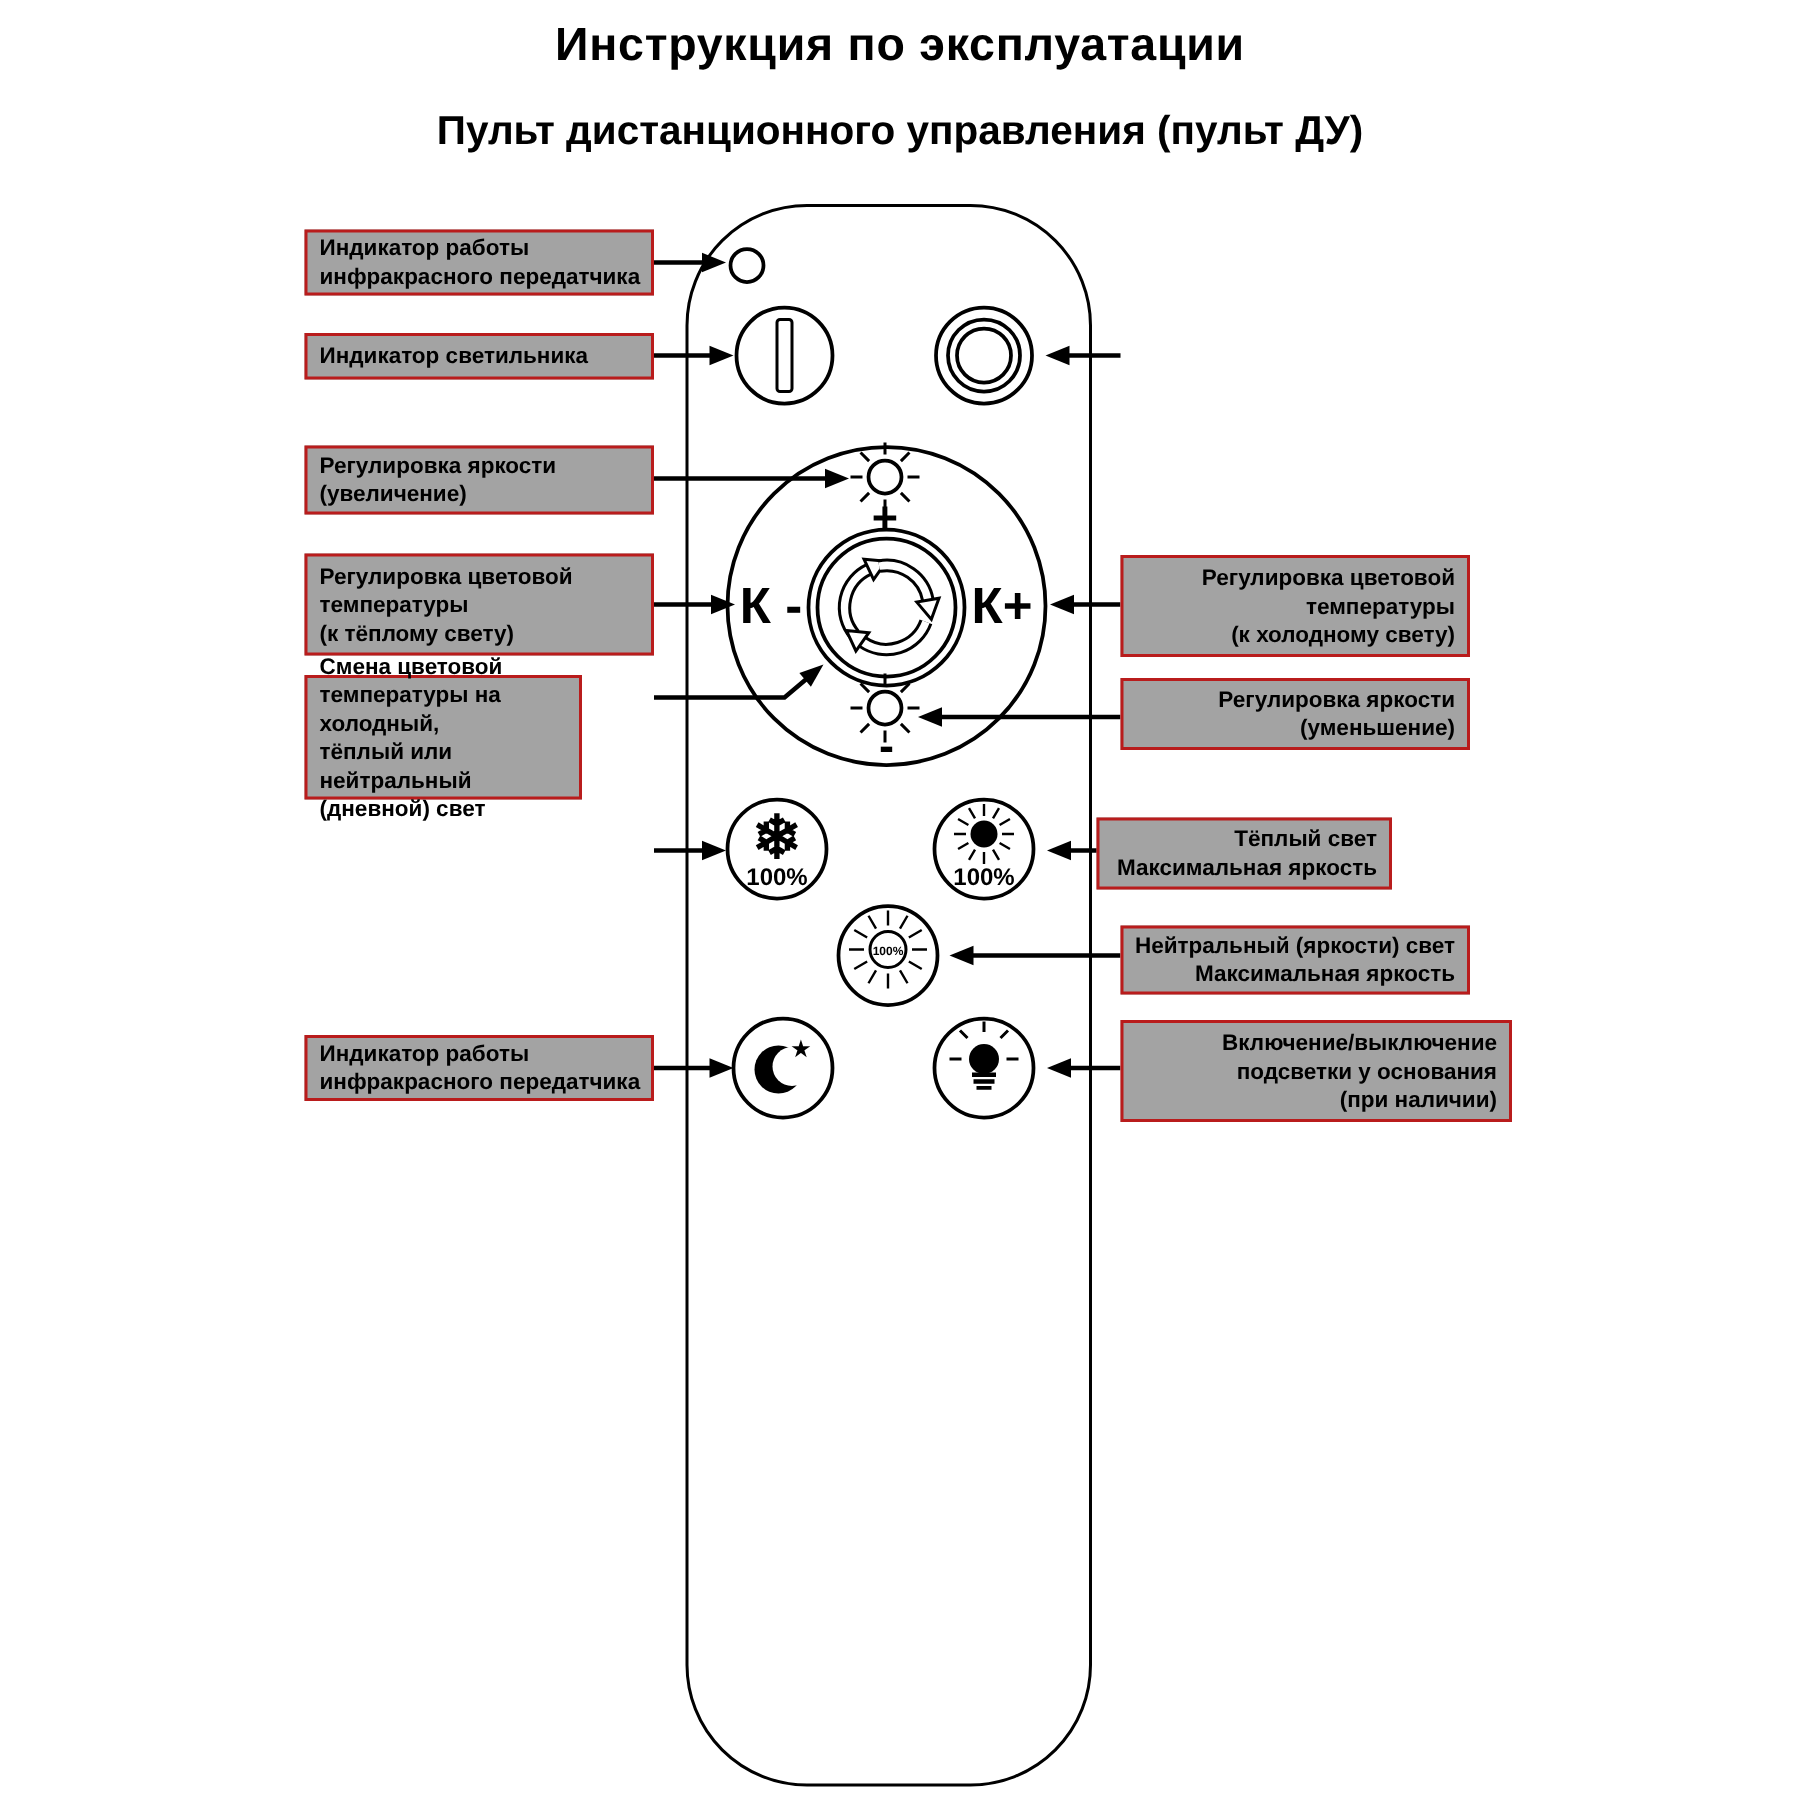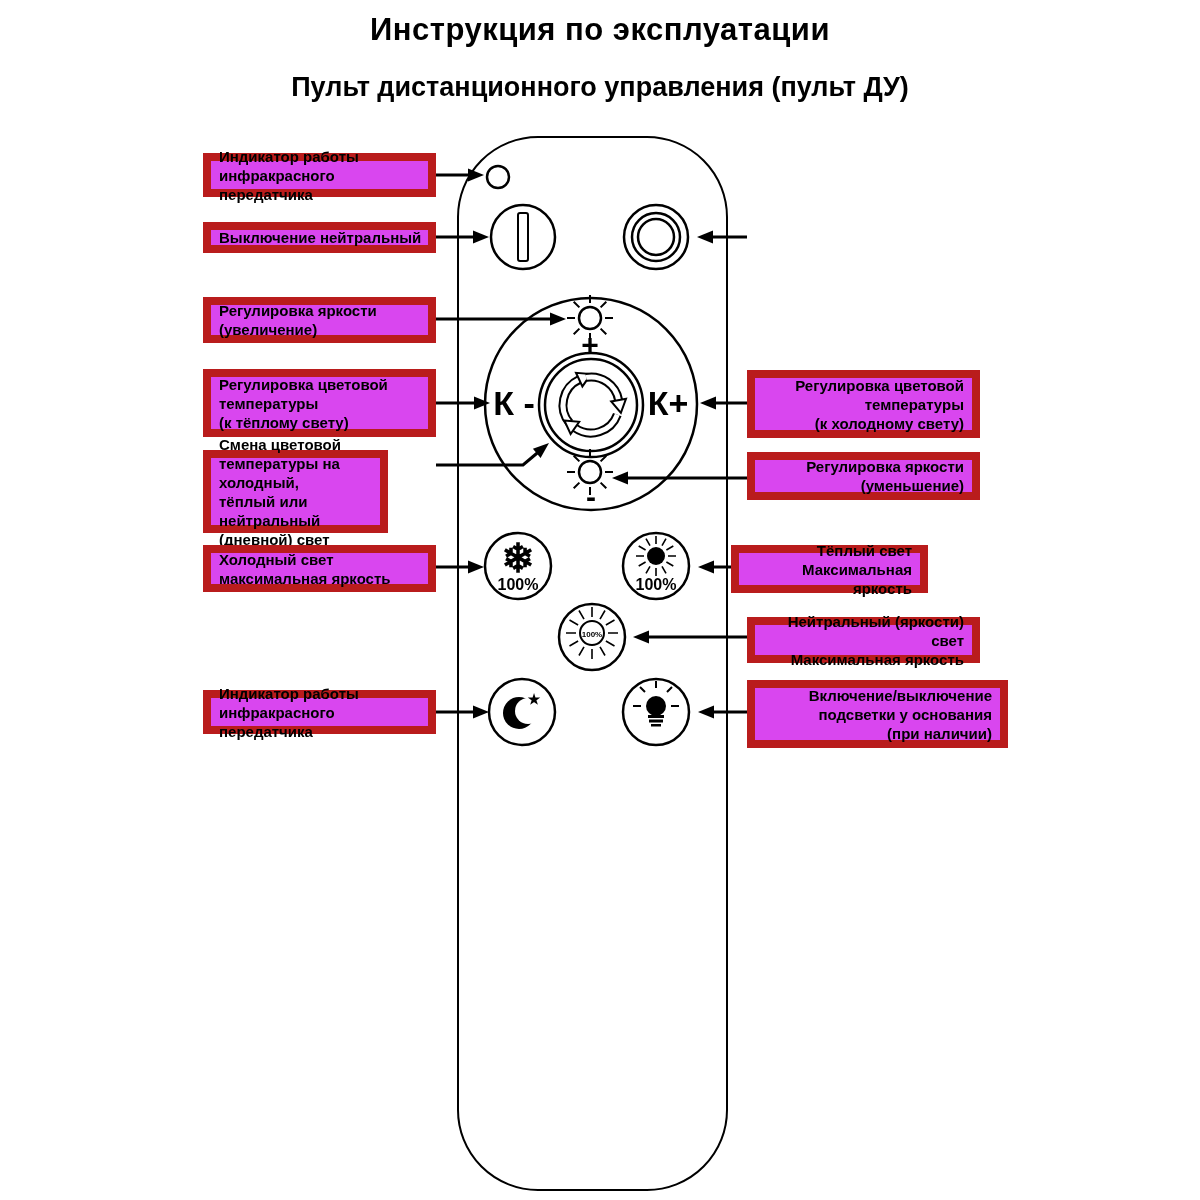--- a/index.html
+++ b/index.html
@@ -2,21 +2,21 @@
 <html><head>
 <meta charset="utf-8">
 <style>
   html,body{margin:0;padding:0;background:#ffffff;}
   .page{position:relative;width:1200px;height:1200px;background:#ffffff;
         font-family:"Liberation Sans",sans-serif;color:#000;overflow:hidden;}
   .title{position:absolute;top:12px;left:0;width:1200px;text-align:center;
          font-size:31px;font-weight:bold;letter-spacing:0.5px;}
   .subtitle{position:absolute;top:72px;left:0;width:1200px;text-align:center;
             font-size:27px;font-weight:bold;}
-  .callout{position:absolute;box-sizing:border-box;border:8px solid #b91c1c;background:#d946ef;
+  .callout{position:absolute;box-sizing:border-box;border:2px solid #b91c1c;background:#a3a3a3;
            font-size:15px;font-weight:bold;line-height:19px;white-space:pre-line;
            display:flex;flex-direction:column;justify-content:center;}
   .callout.left{text-align:left;padding:2px 4px 2px 8px;}
   .callout.right{text-align:right;padding:2px 8px 2px 4px;}
   svg.diagram{position:absolute;left:0;top:0;}
   svg.diagram text{font-family:"Liberation Sans",sans-serif;font-weight:bold;fill:#000;}
   .shape{fill:#ffffff;stroke:#000000;}
   .ln{stroke:#000000;stroke-width:3;fill:none;}
   .head{fill:#000000;stroke:none;}
   .ray{stroke:#000000;stroke-width:2;fill:none;}
@@ -188,32 +188,30 @@
       <polygon class="head" points="633,637 649,630.5 649,643.5"></polygon>
     </g>
     <g>
       <line class="ln" x1="747" y1="712" x2="713" y2="712"></line>
       <polygon class="head" points="698,712 714,705.5 714,718.5"></polygon>
     </g>
   </svg>
 
   <div class="callout left" style="left:203px;top:153px;width:233px;height:44px">Индикатор работы
 инфракрасного передатчика</div>
-  <div class="callout left" style="left:203px;top:222px;width:233px;height:31px">Выключение нейтральный</div>
+  <div class="callout left" style="left:203px;top:222px;width:233px;height:31px">Индикатор светильника</div>
   <div class="callout left" style="left:203px;top:297px;width:233px;height:46px">Регулировка яркости
 (увеличение)</div>
   <div class="callout left" style="left:203px;top:369px;width:233px;height:68px">Регулировка цветовой
 температуры
 (к тёплому свету)</div>
   <div class="callout left" style="left:203px;top:450px;width:185px;height:83px">Смена цветовой
 температуры на холодный,
 тёплый или нейтральный
 (дневной) свет</div>
-  <div class="callout left" style="left:203px;top:545px;width:233px;height:47px">Холодный свет
-максимальная яркость</div>
   <div class="callout left" style="left:203px;top:690px;width:233px;height:44px">Индикатор работы
 инфракрасного передатчика</div>
 
   <div class="callout right" style="left:747px;top:370px;width:233px;height:68px">Регулировка цветовой
 температуры
 (к холодному свету)</div>
   <div class="callout right" style="left:747px;top:452px;width:233px;height:48px">Регулировка яркости
 (уменьшение)</div>
   <div class="callout right" style="left:731px;top:545px;width:197px;height:48px">Тёплый свет
 Максимальная яркость</div>

